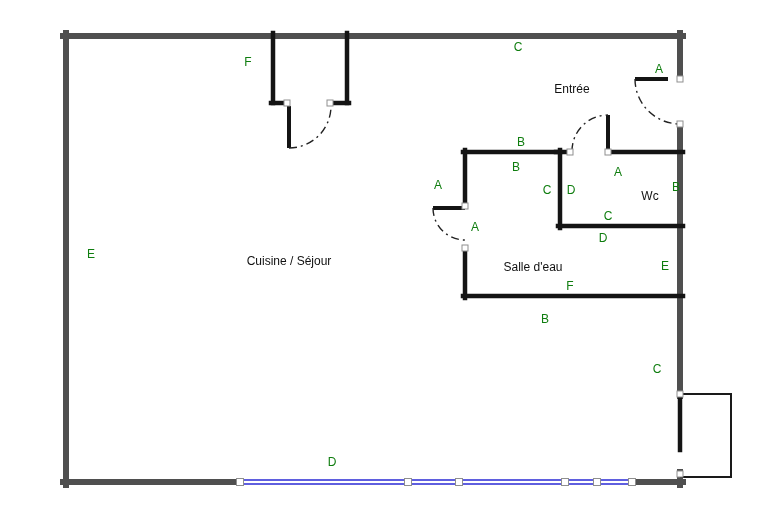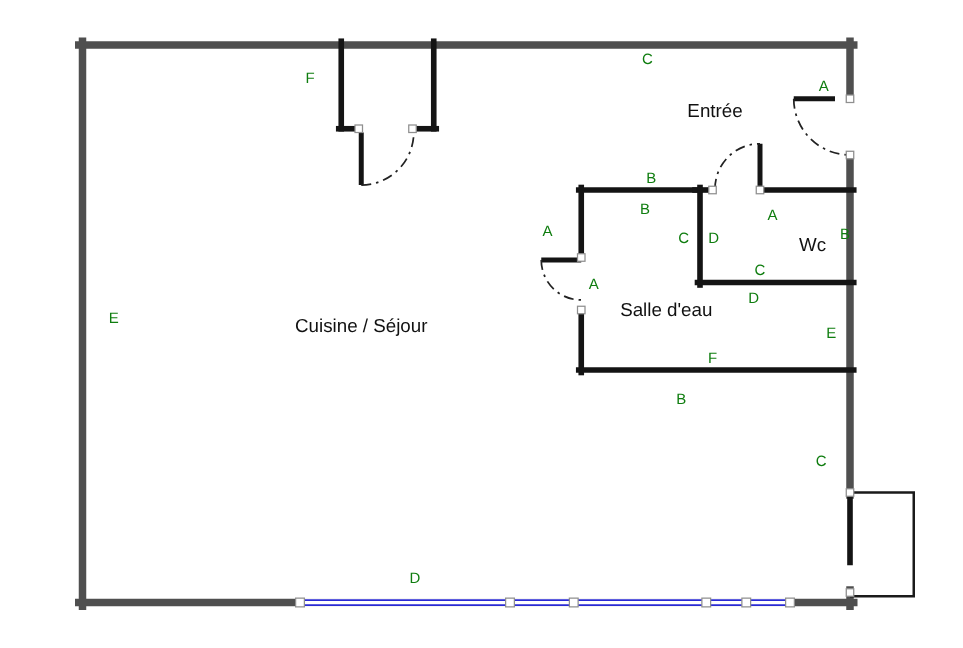--- a/index.html
+++ b/index.html
@@ -19,21 +19,21 @@
   .marker{fill:#ffffff;stroke:#8f8f8f;stroke-width:1;}
   .winbg{fill:#ffffff;}
   .win{stroke:var(--window-blue,#2a2ad4);stroke-width:1.4;}
   .lbl{
     position:absolute;transform:translate(-50%,-50%);
     color:var(--label-green,#0f7d0f);
     font-size:12px;line-height:1;white-space:nowrap;
   }
   .room{
     position:absolute;transform:translate(-50%,-50%);
-    color:#111;font-size:15px;line-height:1;white-space:nowrap;
+    color:#111;font-size:12px;line-height:1;white-space:nowrap;
   }
 </style>
 </head>
 <body>
 
 <div class="plan">
 
   <svg class="plan-svg" viewBox="0 0 770 518" width="770" height="518">
 
     <g>
@@ -121,16 +121,16 @@
   <span class="lbl" style="left:603px;top:238px">D</span>
   <span class="lbl" style="left:665px;top:266px">E</span>
   <span class="lbl" style="left:570px;top:286px">F</span>
   <span class="lbl" style="left:545px;top:319px">B</span>
   <span class="lbl" style="left:91px;top:254px">E</span>
   <span class="lbl" style="left:657px;top:369px">C</span>
   <span class="lbl" style="left:332px;top:462px">D</span>
 
   <span class="room" style="left:572px;top:89px">Entrée</span>
   <span class="room" style="left:650px;top:196px">Wc</span>
-  <span class="room" style="left:533px;top:248px">Salle d'eau</span>
+  <span class="room" style="left:533px;top:267px">Salle d'eau</span>
   <span class="room" style="left:289px;top:261px">Cuisine / Séjour</span>
 
 </div>
 
 </body></html>

